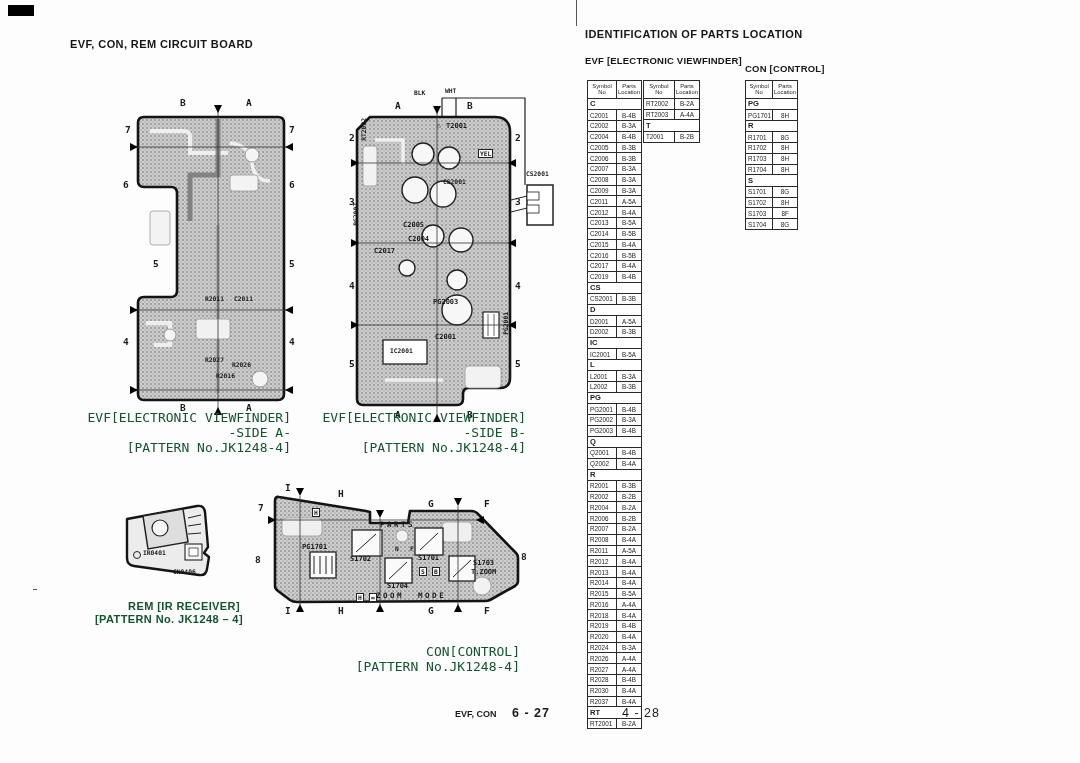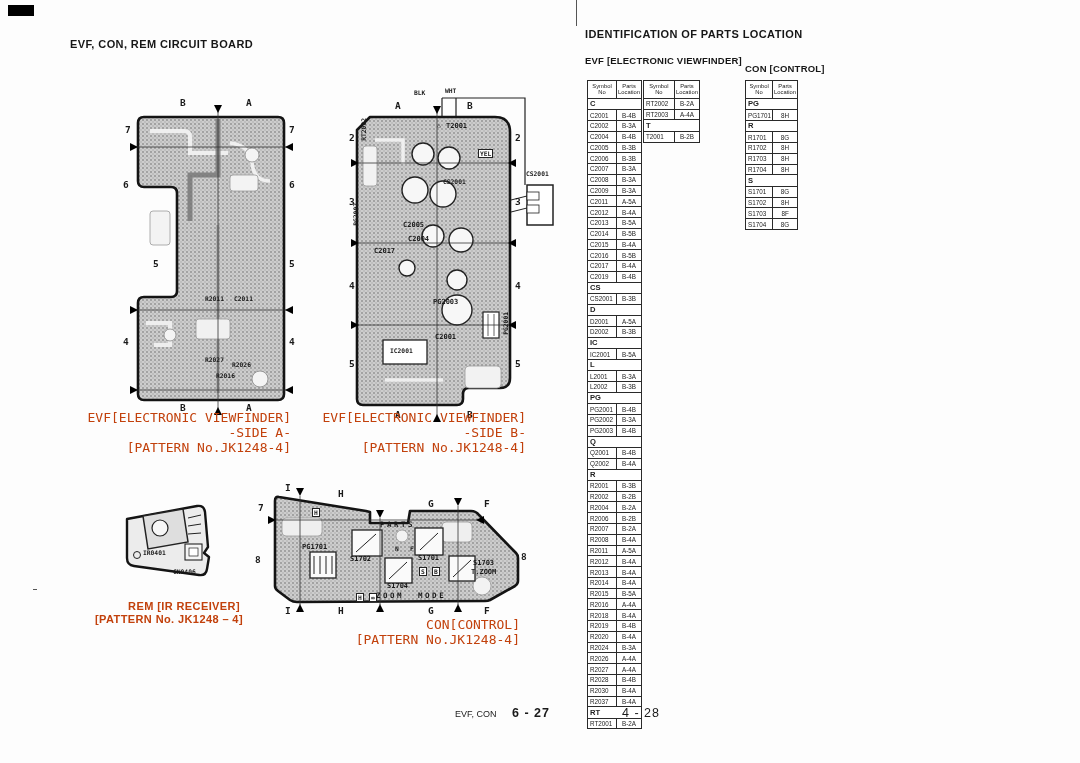--- a/index.html
+++ b/index.html
@@ -23,25 +23,25 @@
   .diagram svg{position:absolute;left:0;top:0;}
   .lbl{position:absolute;font-family:"DejaVu Sans Mono",monospace;font-size:7px;font-weight:bold;
        color:#1a1a1a;white-space:pre;line-height:7px;}
   .lbl.g{font-size:9.5px;font-weight:bold;line-height:9.5px;}
   .lbl.s{font-size:6.3px;line-height:6.5px;}
   .lbl.v{writing-mode:vertical-rl;transform:rotate(180deg);}
   .lbl.box{border:1px solid #222;background:#fff;padding:0 1px;font-size:6.3px;line-height:7px;}
   .lbl.sp{letter-spacing:2.5px;font-size:7.5px;}
   
   .caption{position:absolute;font-family:"DejaVu Sans Mono",monospace;font-size:13px;
-       line-height:15px;color:#c2410c;text-align:right;white-space:pre;}
+       line-height:15px;color:#14532d;text-align:right;white-space:pre;}
   .caption.sans{font-family:"Liberation Sans",sans-serif;font-size:11px;font-weight:600;
        line-height:13px;letter-spacing:.4px;}
   
-  .foot-label{font-size:9px;font-weight:normal;color:#1a1a1a;}
+  .foot-label{font-size:9px;font-weight:bold;color:#1a1a1a;}
   .foot-page{font-size:12.5px;color:#1a1a1a;letter-spacing:1px;}
   .corner-mark{background:#000;}
   .vline{background:#555;}
 </style>
 </head>
 <body>
 
 <svg width="0" height="0" style="position:absolute">
   <defs>
     <pattern id="ht" width="4" height="4" patternUnits="userSpaceOnUse">
@@ -577,17 +577,17 @@
     <span class="lbl s" style="left: 158px; top: 68px;">F</span>
     <span class="lbl box" style="left: 167px; top: 89px;">S</span>
     <span class="lbl box" style="left: 180px; top: 89px;">B</span>
     <span class="lbl box" style="left: 104px; top: 115px;">H</span>
     <span class="lbl box" style="left: 117px; top: 115px;">∞</span>
   </div>
 
 <div class="caption" style="left:75px;top:410px;width:216px;"><div>EVF[ELECTRONIC VIEWFINDER]</div><div>-SIDE A-</div><div>[PATTERN No.JK1248-4]</div></div>
 <div class="caption" style="left:310px;top:410px;width:216px;"><div>EVF[ELECTRONIC VIEWFINDER]</div><div>-SIDE B-</div><div>[PATTERN No.JK1248-4]</div></div>
 <div class="caption sans" style="left:95px;top:600px;width:145px;"><div>REM [IR RECEIVER]</div><div>[PATTERN No. JK1248 – 4]</div></div>
-<div class="caption" style="left:330px;top:617px;width:190px;"><div>CON[CONTROL]</div><div>[PATTERN No.JK1248-4]</div></div>
+<div class="caption" style="left:330px;top:644px;width:190px;"><div>CON[CONTROL]</div><div>[PATTERN No.JK1248-4]</div></div>
 
 <div class="abs foot-label" style="left:455px;top:709px;">EVF, CON</div>
 <div class="abs foot-page" style="left:512px;top:706px;font-weight:bold;">6 - 27</div>
 <div class="abs foot-page" style="left:622px;top:706px;">4 - 28</div>
 
 </body></html>

